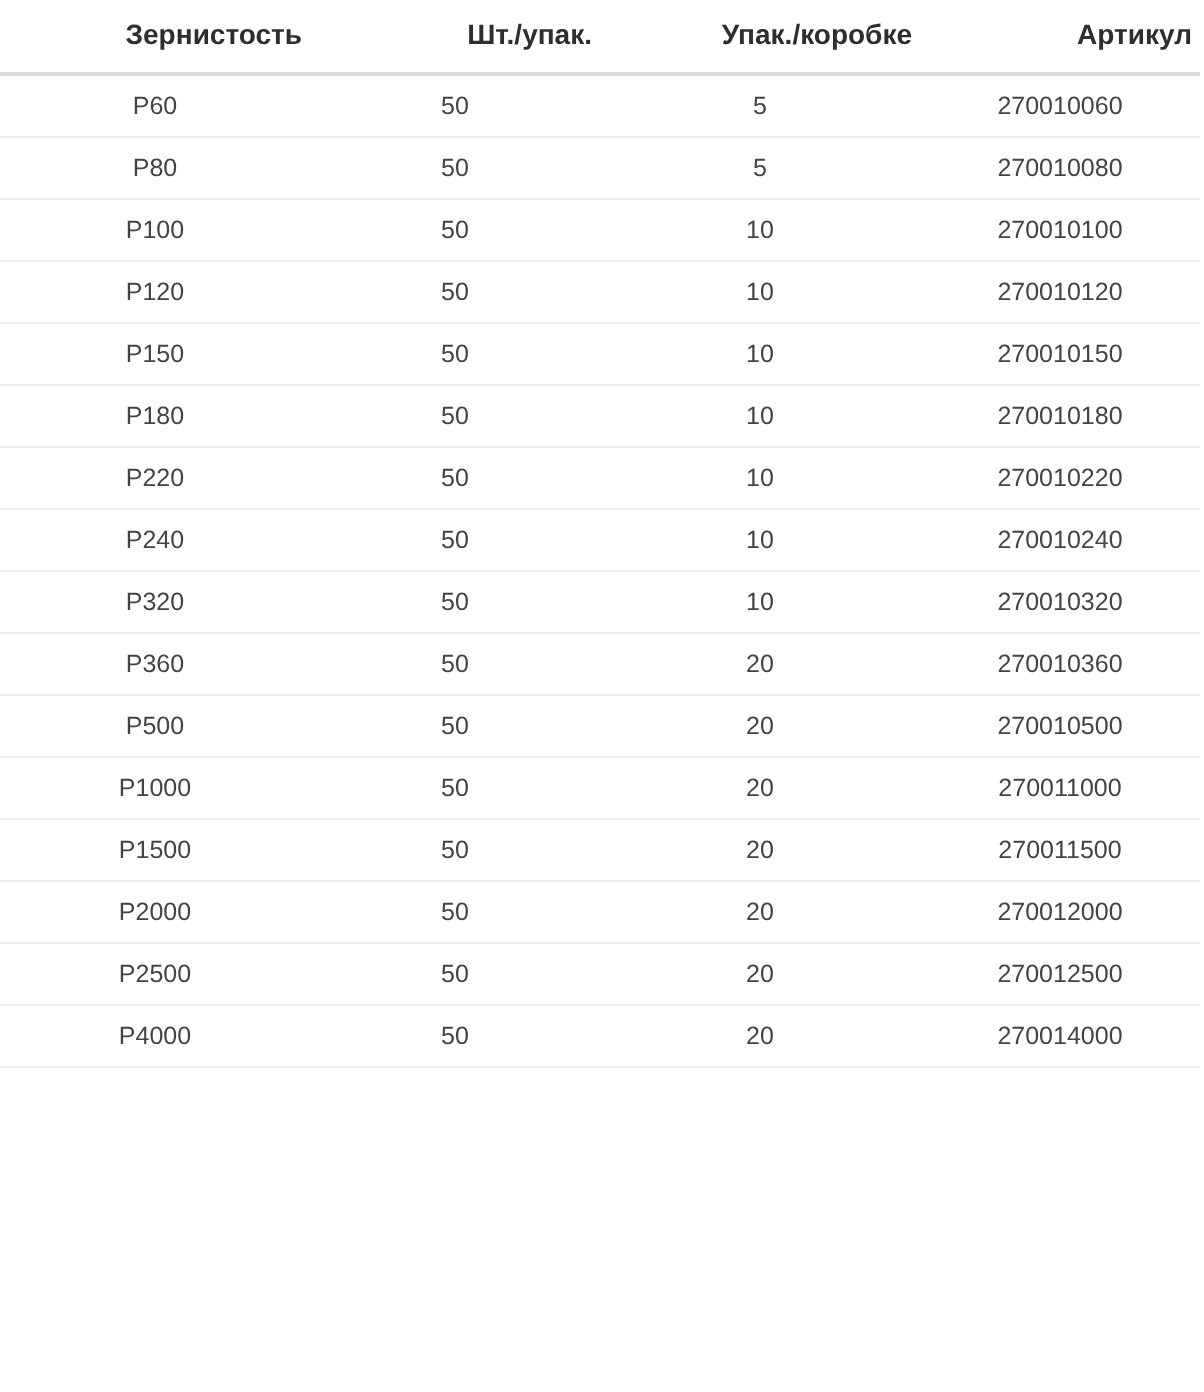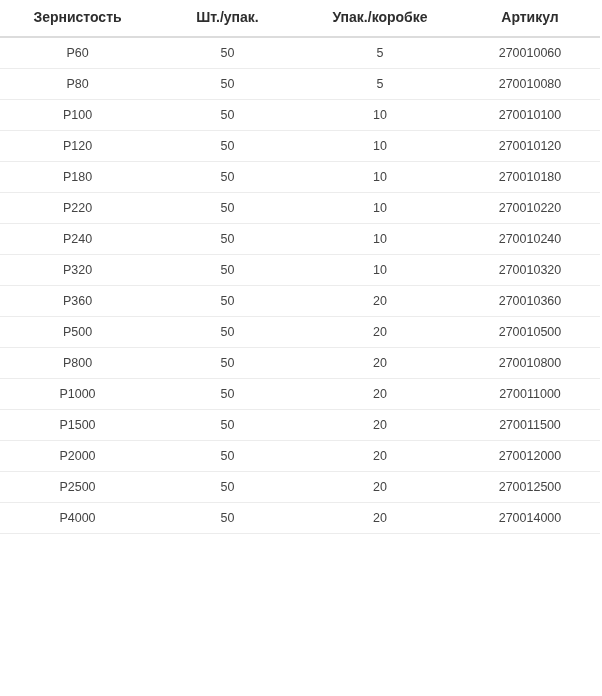--- a/index.html
+++ b/index.html
@@ -19,21 +19,21 @@
   }
   table.spec-table {
     width: 600px;
     border-collapse: collapse;
     table-layout: fixed;
   }
   table.spec-table th {
     font-size: 14px;
     font-weight: bold;
     color: #2e2e2e;
-    text-align: center;
+    text-align: right;
     padding: 9px 4px 11px 4px;
     border-bottom: 2px solid #dcdcdc;
     background: #ffffff;
     white-space: nowrap;
   }
   table.spec-table td {
     font-size: 12.5px;
     color: #444444;
     text-align: center;
     padding: 8px 4px;
@@ -87,20 +87,26 @@
           <td>10</td>
           <td>270010100</td>
         </tr>
         <tr>
           <td>P120</td>
           <td>50</td>
           <td>10</td>
           <td>270010120</td>
         </tr>
         <tr>
+          <td>P150</td>
+          <td>50</td>
+          <td>10</td>
+          <td>270010150</td>
+        </tr>
+        <tr>
           <td>P180</td>
           <td>50</td>
           <td>10</td>
           <td>270010180</td>
         </tr>
         <tr>
           <td>P220</td>
           <td>50</td>
           <td>10</td>
           <td>270010220</td>
@@ -123,26 +129,20 @@
           <td>20</td>
           <td>270010360</td>
         </tr>
         <tr>
           <td>P500</td>
           <td>50</td>
           <td>20</td>
           <td>270010500</td>
         </tr>
         <tr>
-          <td>P800</td>
-          <td>50</td>
-          <td>20</td>
-          <td>270010800</td>
-        </tr>
-        <tr>
           <td>P1000</td>
           <td>50</td>
           <td>20</td>
           <td>270011000</td>
         </tr>
         <tr>
           <td>P1500</td>
           <td>50</td>
           <td>20</td>
           <td>270011500</td>

